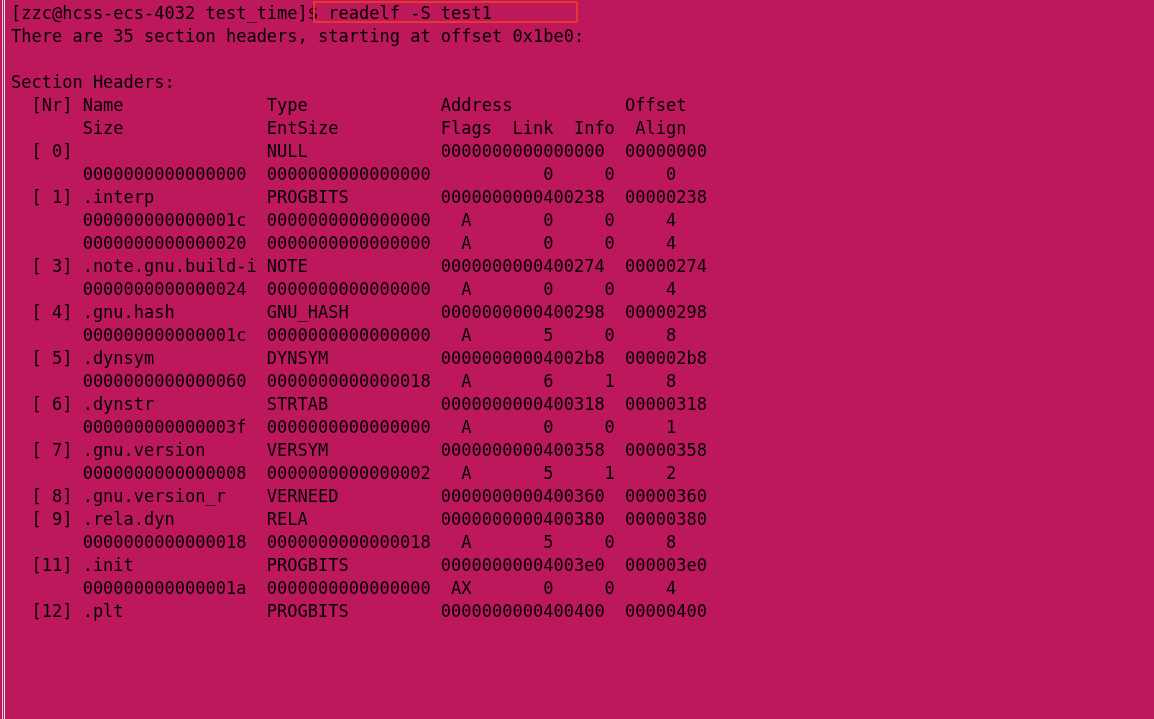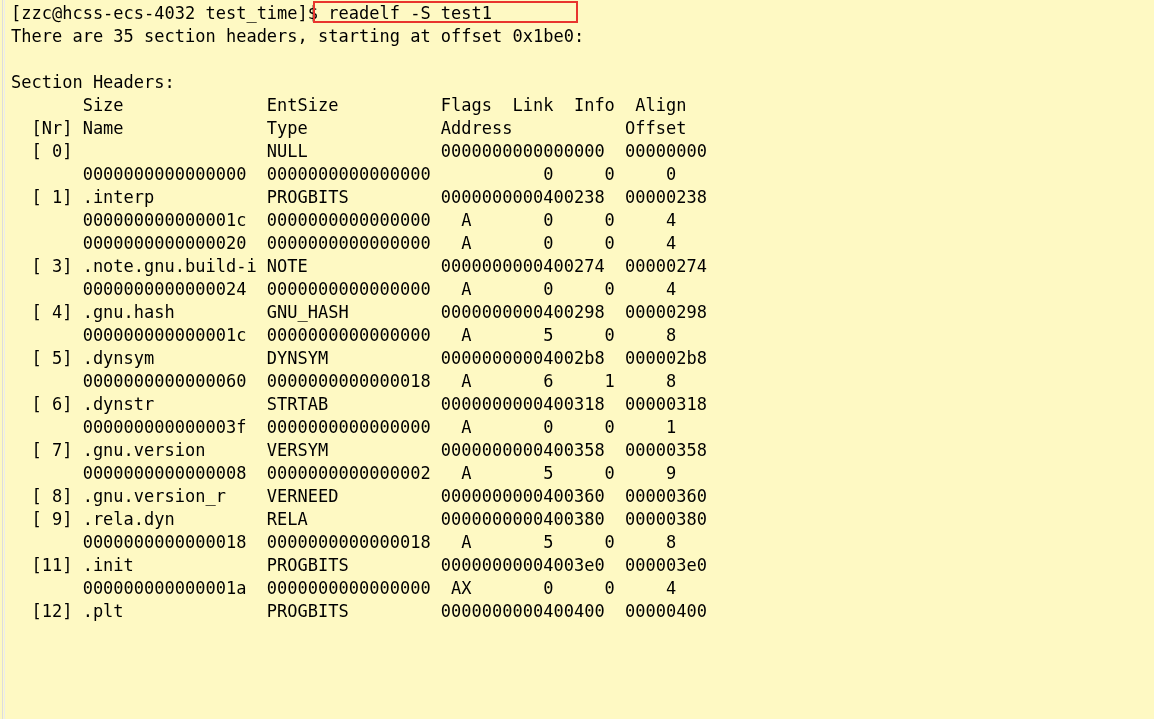--- a/index.html
+++ b/index.html
@@ -11,21 +11,21 @@
     width: 1154px;
     height: 719px;
     overflow: hidden;
     font-family: "DejaVu Sans Mono", "Liberation Mono", monospace;
   }
 
   #terminal {
     position: relative;
     width: 1154px;
     height: 719px;
-    background: #fef9c3;
+    background: #be185d;
     box-sizing: border-box;
   }
 
   
   .left-gutter {
     position: absolute;
     left: 2px;
     top: 0;
     width: 1px;
     height: 719px;
@@ -84,38 +84,38 @@
 
   <div class="left-gutter"></div>
   <div class="left-gutter2"></div>
 
   <div class="console">
 
     <div class="line">[zzc@hcss-ecs-4032 test_time]$ readelf -S test1</div>
     <div class="line">There are 35 section headers, starting at offset 0x1be0:</div>
     <div class="line blank"></div>
     <div class="line">Section Headers:</div>
+    <div class="line">  [Nr] Name              Type             Address           Offset</div>
     <div class="line">       Size              EntSize          Flags  Link  Info  Align</div>
-    <div class="line">  [Nr] Name              Type             Address           Offset</div>
 
     <div class="line">  [ 0]                   NULL             0000000000000000  00000000</div>
     <div class="line">       0000000000000000  0000000000000000           0     0     0</div>
     <div class="line">  [ 1] .interp           PROGBITS         0000000000400238  00000238</div>
     <div class="line">       000000000000001c  0000000000000000   A       0     0     4</div>
     <div class="line">       0000000000000020  0000000000000000   A       0     0     4</div>
     <div class="line">  [ 3] .note.gnu.build-i NOTE             0000000000400274  00000274</div>
     <div class="line">       0000000000000024  0000000000000000   A       0     0     4</div>
     <div class="line">  [ 4] .gnu.hash         GNU_HASH         0000000000400298  00000298</div>
     <div class="line">       000000000000001c  0000000000000000   A       5     0     8</div>
     <div class="line">  [ 5] .dynsym           DYNSYM           00000000004002b8  000002b8</div>
     <div class="line">       0000000000000060  0000000000000018   A       6     1     8</div>
     <div class="line">  [ 6] .dynstr           STRTAB           0000000000400318  00000318</div>
     <div class="line">       000000000000003f  0000000000000000   A       0     0     1</div>
     <div class="line">  [ 7] .gnu.version      VERSYM           0000000000400358  00000358</div>
-    <div class="line">       0000000000000008  0000000000000002   A       5     0     9</div>
+    <div class="line">       0000000000000008  0000000000000002   A       5     1     2</div>
     <div class="line">  [ 8] .gnu.version_r    VERNEED          0000000000400360  00000360</div>
     <div class="line">  [ 9] .rela.dyn         RELA             0000000000400380  00000380</div>
     <div class="line">       0000000000000018  0000000000000018   A       5     0     8</div>
     <div class="line">  [11] .init             PROGBITS         00000000004003e0  000003e0</div>
     <div class="line">       000000000000001a  0000000000000000  AX       0     0     4</div>
     <div class="line">  [12] .plt              PROGBITS         0000000000400400  00000400</div>
 
   </div>
 
   <div class="cmd-highlight-box"></div>

